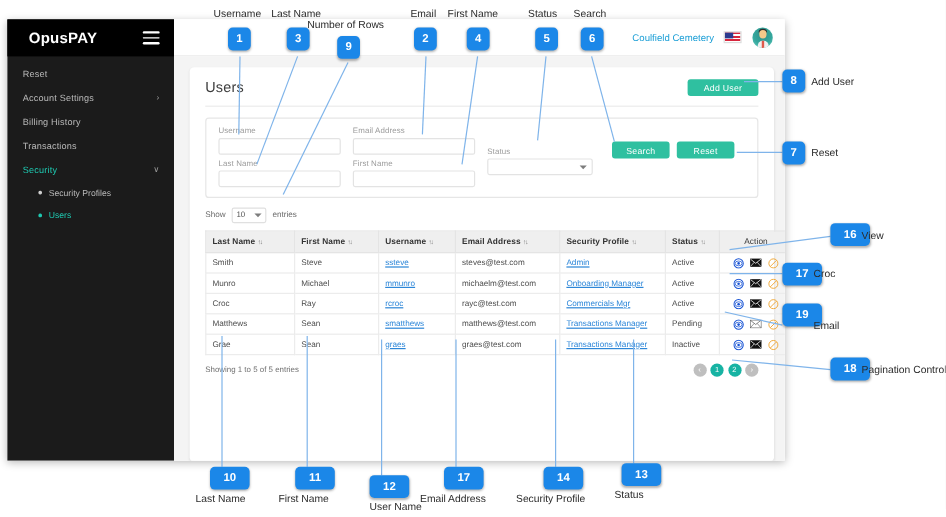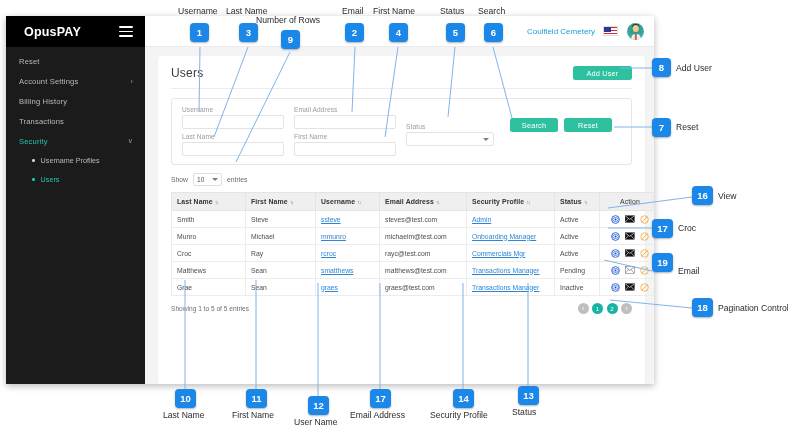--- a/index.html
+++ b/index.html
@@ -146,21 +146,21 @@
      justify-content:center;font-size:6.2px;color:#fff;background:#17b3a3;cursor:pointer;}
   .pg.arrow{background:#bfbfbf;font-size:6.5px;}
 
   
   .cal{
     position:absolute;background:#1b87e8;color:#fff;border-radius:4px;
     font-size:9.5px;font-weight:bold;display:flex;align-items:center;justify-content:center;
     box-shadow:0 1px 2px rgba(0,0,0,.3);z-index:40;
   }
   .cal.w1{width:19px;height:19px;}
-  .cal.w2{width:21px;height:19px;}
+  .cal.w2{width:33px;height:19px;}
   .anno{
     position:absolute;color:#2b2b2b;font-size:8.6px;white-space:nowrap;z-index:40;
     font-family:"Liberation Sans",sans-serif;
   }
   svg#leads{position:absolute;left:0;top:0;width:788px;height:431px;z-index:30;pointer-events:none;}
 </style>
 </head>
 <body>
 
 <div id="shot">
@@ -190,21 +190,21 @@
       <div class="nav-item">
         <span>Transactions</span>
         <span class="chev"></span>
       </div>
       <div class="nav-item active">
         <span>Security</span>
         <span class="chev">∨</span>
       </div>
       <div class="sub-item">
         <span class="bullet"></span>
-        <span>Username Profiles</span>
+        <span>Security Profiles</span>
       </div>
       <div class="sub-item active">
         <span class="bullet"></span>
         <span>Users</span>
       </div>
     </div>
   </div>
 
   <div id="topbar">
     <span id="org">Coulfield Cemetery</span>
@@ -512,21 +512,21 @@
   <div class="cal w2" style="left:692px;top:298px;">18</div>
   <div class="anno" style="left:718px;top:303px;">Pagination Control</div>
 
   <div class="cal w2" style="left:175px;top:389px;">10</div>
   <div class="anno" style="left:163px;top:410px;">Last Name</div>
 
   <div class="cal w2" style="left:246px;top:389px;">11</div>
   <div class="anno" style="left:232px;top:410px;">First Name</div>
 
   <div class="cal w2" style="left:308px;top:396px;">12</div>
-  <div class="anno" style="left:294px;top:417px;text-align:center;">User Name</div>
+  <div class="anno" style="left:308px;top:417px;text-align:center;">User Name</div>
 
   <div class="cal w2" style="left:370px;top:389px;">17</div>
   <div class="anno" style="left:350px;top:410px;">Email Address</div>
 
   <div class="cal w2" style="left:453px;top:389px;">14</div>
   <div class="anno" style="left:430px;top:410px;">Security Profile</div>
 
   <div class="cal w2" style="left:518px;top:386px;">13</div>
   <div class="anno" style="left:512px;top:407px;">Status</div>
 </div>

